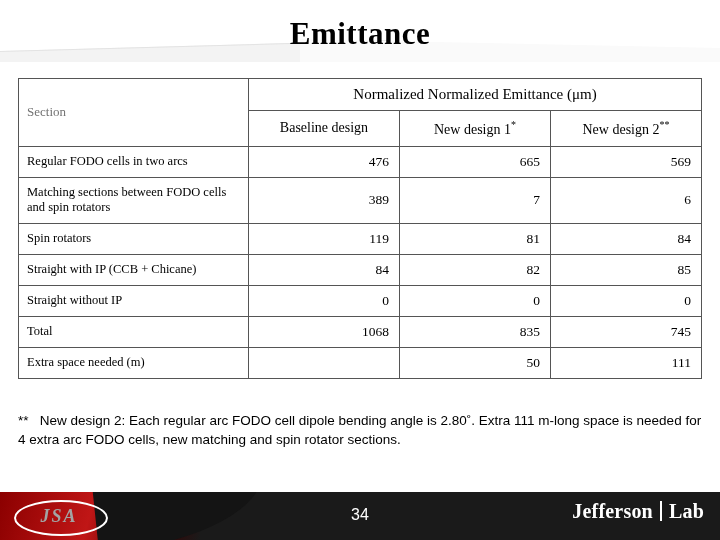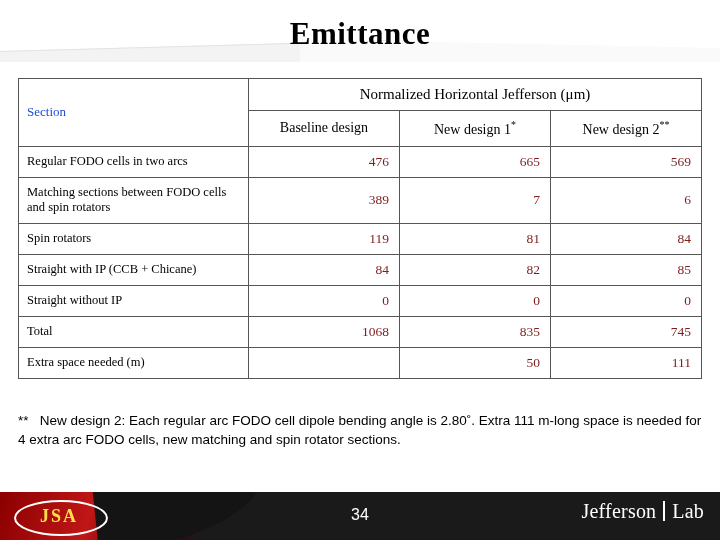--- a/index.html
+++ b/index.html
@@ -73,21 +73,21 @@
   table.emit th, table.emit td {
     border: 1px solid #555555;
     padding: 0;
     vertical-align: middle;
   }
   .hdr-section {
     width: 230px;
     text-align: left;
     padding: 6px 8px !important;
     font-size: 13px;
-    color: #1d4ed8;
+    color: #737373;
     font-weight: normal;
   }
   .hdr-top {
     text-align: center;
     font-size: 15px;
     padding: 7px 4px !important;
     font-weight: normal;
   }
   .hdr-sub {
     text-align: center;
@@ -103,21 +103,21 @@
     font-size: 12.5px;
     padding: 7px 8px !important;
     line-height: 1.25;
     color: #000;
     margin-top: 12px;
   }
   td.num {
     font-size: 13.5px;
     text-align: right;
     padding: 7px 10px 7px 4px !important;
-    color: #7f1d1d;
+    color: #000000;
   }
   col.c2, col.c3, col.c4 { width: 151px; }
 
   
   .notes {
     position: absolute;
     left: 18px;
     top: 412px;
     width: 690px;
     font-family: "Liberation Sans", sans-serif;
@@ -155,22 +155,23 @@
     background: #141414;
     border-radius: 0 0 90% 0;
     transform: rotate(-6deg);
   }
   .jsa-logo {
     position: absolute;
     left: 22px;
     top: 10px;
     width: 74px;
     height: 28px;
-    color: #fde047;
+    color: #a3a3a3;
     font-family: "Liberation Serif", serif;
+    font-style: italic;
     font-weight: bold;
     font-size: 18px;
     letter-spacing: 2px;
     line-height: 28px;
     text-align: center;
   }
   .jsa-ellipse {
     position: absolute;
     left: 14px;
     top: 8px;
@@ -189,21 +190,21 @@
     font-family: "Liberation Sans", sans-serif;
     font-size: 16px;
   }
   .jlab-logo {
     position: absolute;
     right: 16px;
     top: 8px;
     color: #ffffff;
     font-family: "Liberation Serif", serif;
     font-size: 20px;
-    font-weight: normal;
+    font-weight: bold;
     letter-spacing: 0.2px;
   }
   .jlab-logo .sep {
     display: inline-block;
     width: 2px;
     height: 20px;
     background: #ffffff;
     margin: 0 7px -3px 7px;
   }
 </style>
@@ -221,21 +222,21 @@
   <table class="emit">
     <colgroup>
       <col class="c1" style="width:230px">
       <col class="c2">
       <col class="c3">
       <col class="c4">
     </colgroup>
     <thead>
       <tr>
         <th class="hdr-section" rowspan="2">Section</th>
-        <th class="hdr-top" colspan="3">Normalized Horizontal Jefferson (μm)</th>
+        <th class="hdr-top" colspan="3">Normalized Normalized Emittance (μm)</th>
       </tr>
       <tr>
         <th class="hdr-sub"><span>Baseline design</span></th>
         <th class="hdr-sub"><span>New design 1</span><span class="sup">*</span></th>
         <th class="hdr-sub"><span>New design 2</span><span class="sup">**</span></th>
       </tr>
     </thead>
     <tbody>
       <tr>
         <td class="rowlabel">Regular FODO cells in two arcs</td>

